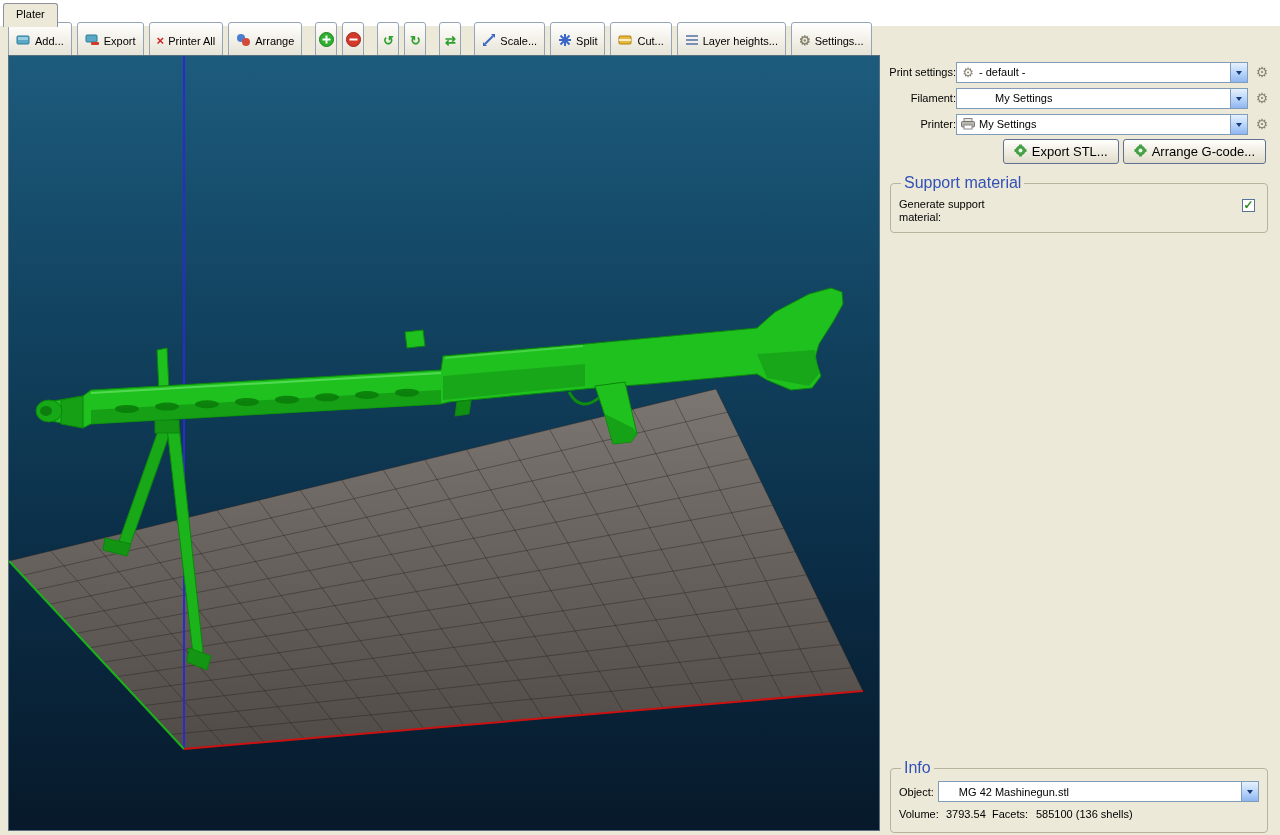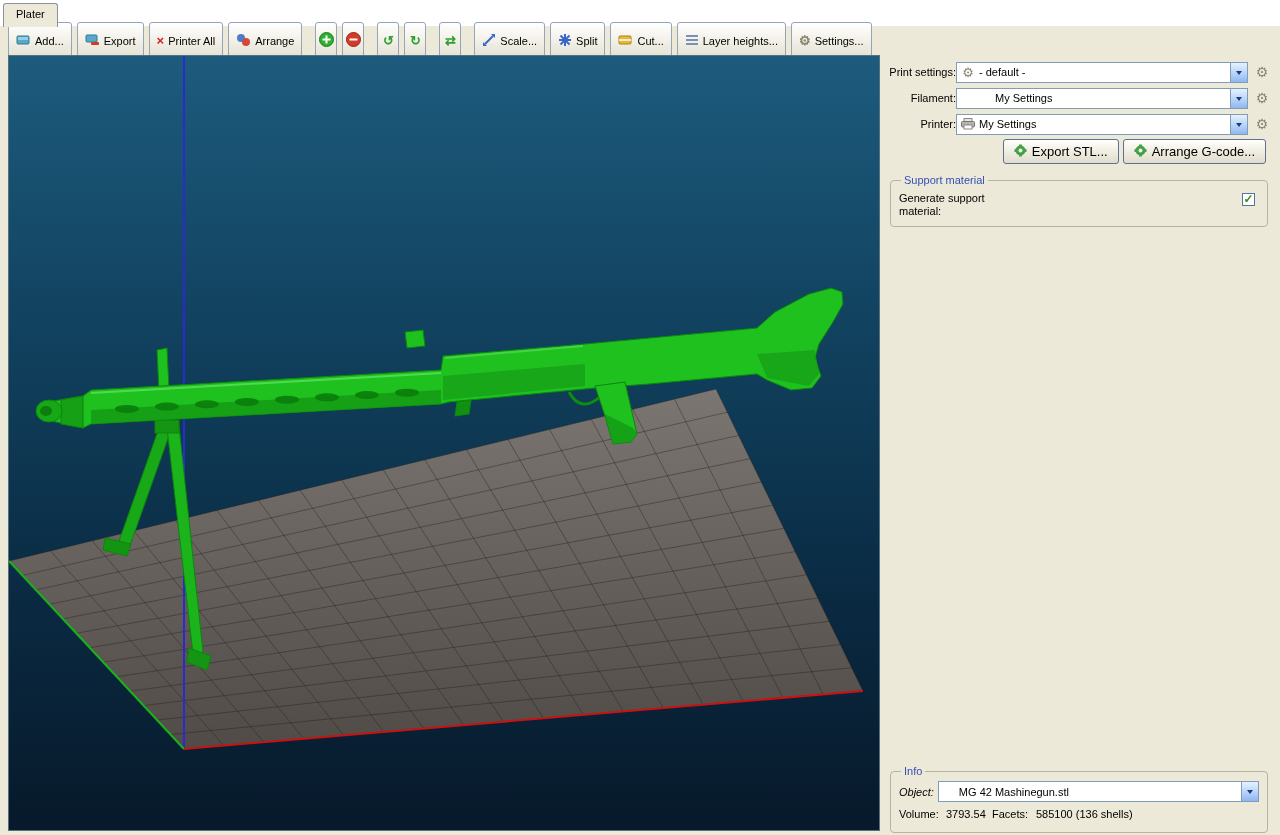--- a/index.html
+++ b/index.html
@@ -82,32 +82,32 @@
     height:25px; display:inline-flex; align-items:center; gap:5px;
     padding:0 10px;
     background:linear-gradient(#fffffd,#f0ede2 50%,#e1dccb);
     border:1px solid #5f7190; border-radius:3px;
     font-size:13px; white-space:nowrap; cursor:default;
   }
   fieldset {
     border:1px solid #b7b39d; border-radius:4px;
     margin:10px 8px 0 6px; padding:4px 8px 8px 8px;
   }
-  legend { color:#3351b5; padding:0 3px; margin-left:2px; font-size:11px; }
+  legend { color:#3351b5; padding:0 3px; margin-left:2px; font-size:16px; }
   .support-row { display:flex; align-items:flex-start; }
   .support-label { width:105px; line-height:13px; padding-top:2px; }
   .checkbox {
     width:13px; height:13px; background:#fff; border:1px solid #54749c;
     margin:3px 4px 0 auto;
     display:flex; align-items:center; justify-content:center;
   }
   .checkbox span { color:#2f8a1f; font-size:12px; font-weight:bold; line-height:10px; margin-top:-2px; }
   #info-group { position:absolute; left:6px; right:8px; bottom:2px; margin:0; }
   .obj-row { display:flex; align-items:center; margin-bottom:6px; }
-  .obj-row .lbl { padding-right:4px;font-style:italic; }
+  .obj-row .lbl { padding-right:4px; }
   .obj-row .combo { flex:1; }
   .stats { display:grid; grid-template-columns:47px 46px 44px 1fr; margin-bottom:4px; white-space:nowrap; }
 </style>
 </head>
 <body>
 
 <div id="tabstrip">
   <div class="tab">Plater</div>
 </div>
 

